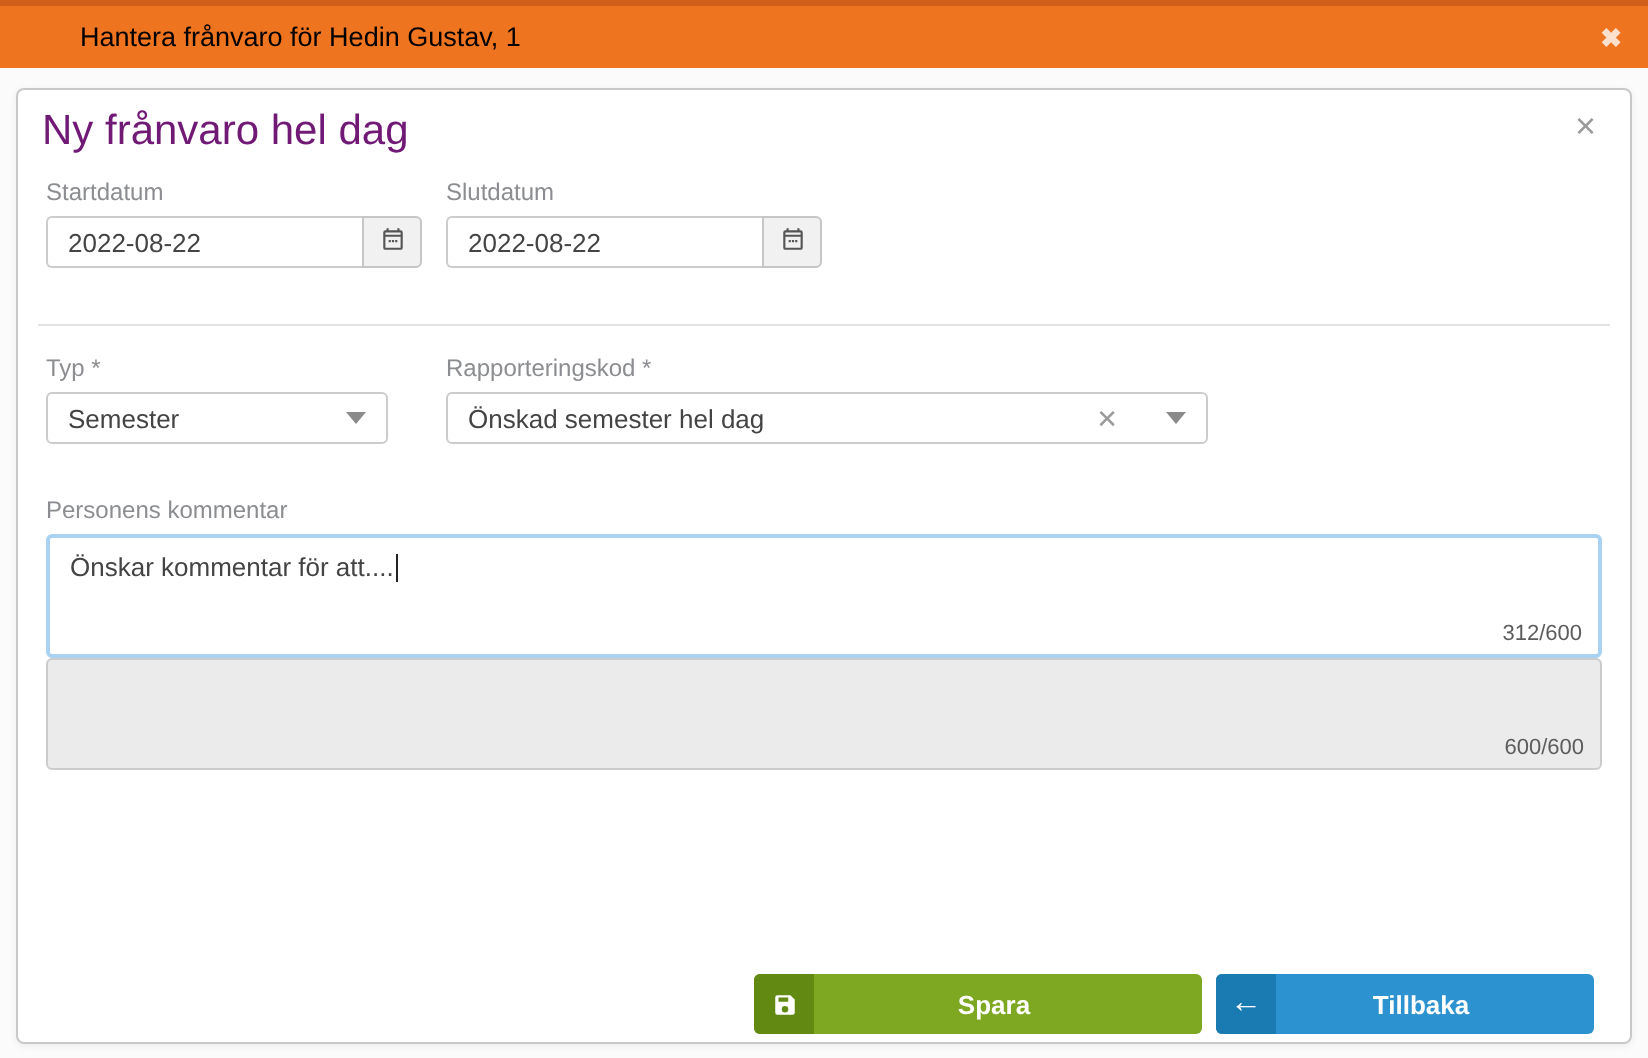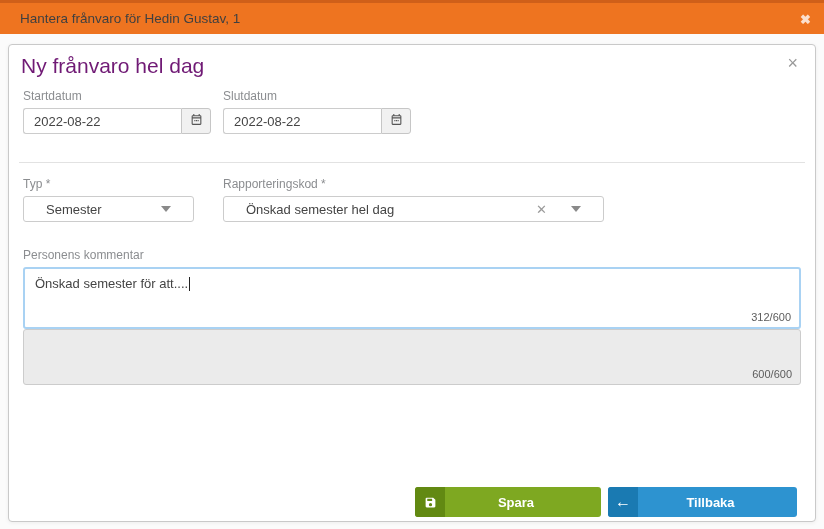--- a/index.html
+++ b/index.html
@@ -9,21 +9,21 @@
     font-family:"Liberation Sans", sans-serif;
     -webkit-font-smoothing:antialiased;
   }
 
   
   .dlg-header {
     position:absolute; top:0; left:0; width:824px; height:34px;
     background:#ee7420; border-top:3px solid #cf5f19; box-sizing:border-box;
     display:flex; align-items:center;
   }
-  .dlg-title { color:#404040; font-size:13.5px; padding-left:20px; }
+  .dlg-title { color:#000000; font-size:13.5px; padding-left:20px;margin-left:20px; }
   .dlg-close {
     position:absolute; right:13px; top:50%; transform:translateY(-50%);
     color:rgba(255,255,255,0.78); font-size:13px; font-weight:bold; cursor:pointer;
     line-height:1;
   }
 
   
   .panel {
     position:absolute; left:8px; right:8px; top:44px; bottom:7px;
     background:#ffffff; border:1px solid #c9c9c9; border-radius:4px;
@@ -57,21 +57,21 @@
     cursor:pointer; padding:0;
   }
 
   .divider { border:none; border-top:1px solid #e2e2e2; margin:28px -4px 14px -4px; }
 
   
   .row-selects { display:flex; }
   .select-field + .select-field { margin-left:29px; }
   .select-box {
     height:26px; box-sizing:border-box; border:1px solid #cccccc; border-radius:3px;
-    display:flex; align-items:center; padding:0 22px;
+    display:flex; align-items:center; padding:0 10px;
     font-size:13px; color:#444; background:#fff; cursor:pointer;
   }
   .select-typ { width:171px; }
   .select-rapp { width:381px; }
   .select-value { flex:1; white-space:nowrap; overflow:hidden; }
   .caret-down {
     width:0; height:0; border-left:5px solid transparent;
     border-right:5px solid transparent; border-top:6px solid #8a8a8a;
     margin-left:8px; flex:none;
   }
@@ -94,21 +94,21 @@
   .char-counter {
     position:absolute; right:8px; bottom:4px; font-size:11px; color:#5c5c5c;
   }
 
   
   .btn {
     position:absolute; bottom:4px; height:30px; border-radius:3px;
     display:flex; align-items:stretch; overflow:hidden; cursor:pointer;
     color:#fff; font-size:13px; font-weight:bold;
   }
-  .btn-spara { right:214px; width:186px; background:#7ea821; }
+  .btn-spara { right:214px; width:224px; background:#7ea821; }
   .btn-tillbaka { right:18px; width:189px; background:#2d93d0; }
   .btn-iconbox { width:30px; flex:none; display:flex; align-items:center; justify-content:center; }
   .btn-spara .btn-iconbox { background:#628912; }
   .btn-tillbaka .btn-iconbox { background:#1a7ab2; font-size:16px; font-weight:bold; }
   .btn-label { flex:1; display:flex; align-items:center; justify-content:center; padding-right:14px; }
 </style>
 </head>
 <body>
 
 <div class="dlg-header">
@@ -169,21 +169,21 @@
         <div class="select-box select-rapp">
           <span class="select-value">Önskad semester hel dag</span>
           <span class="clear-x">✕</span>
           <span class="caret-down"></span>
         </div>
       </div>
     </div>
 
     <div class="field-label comment-label">Personens kommentar</div>
     <div class="comment-box">
-      <span>Önskad semester för att....</span><span class="text-caret"></span>
+      <span>Önskar kommentar för att....</span><span class="text-caret"></span>
       <span class="char-counter">312/600</span>
     </div>
 
     <div class="comment-box disabled">
       <span></span>
       <span class="char-counter">600/600</span>
     </div>
 
   </div>
 

